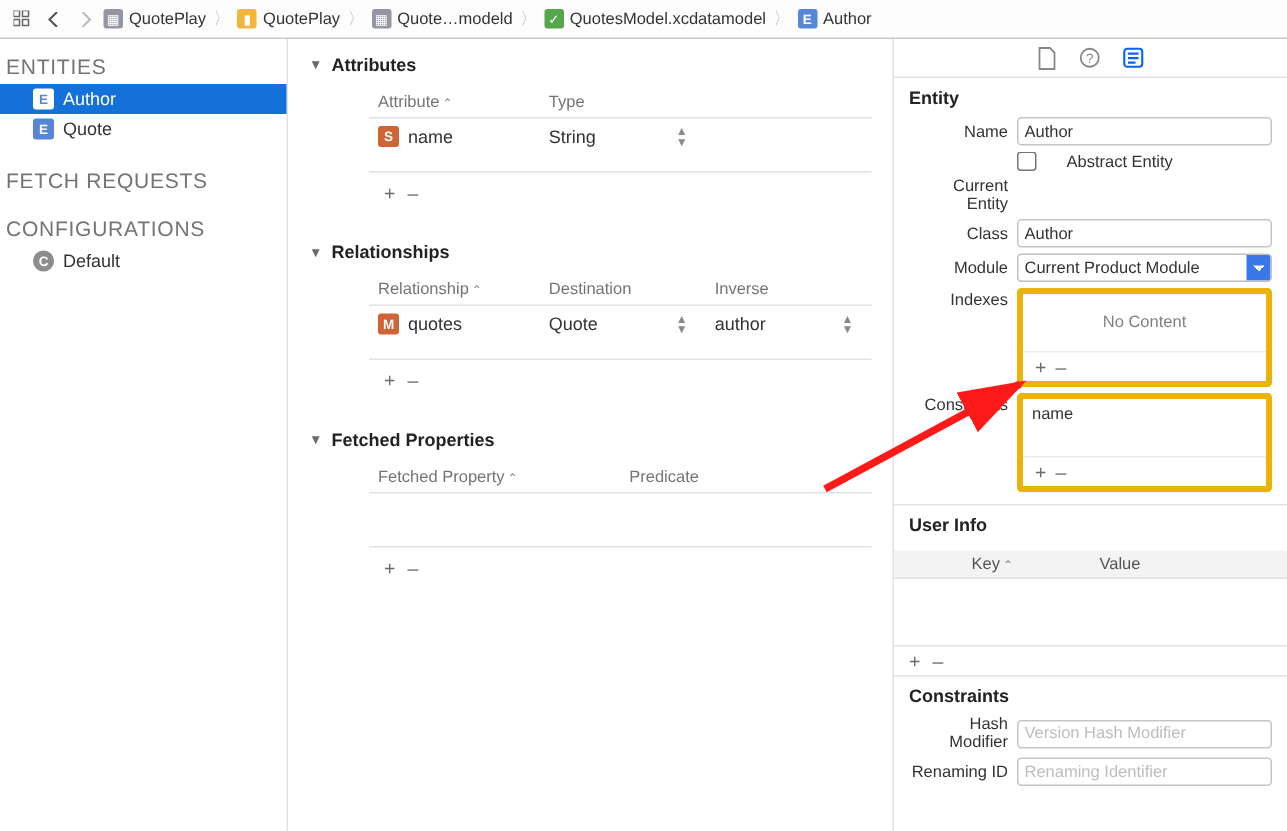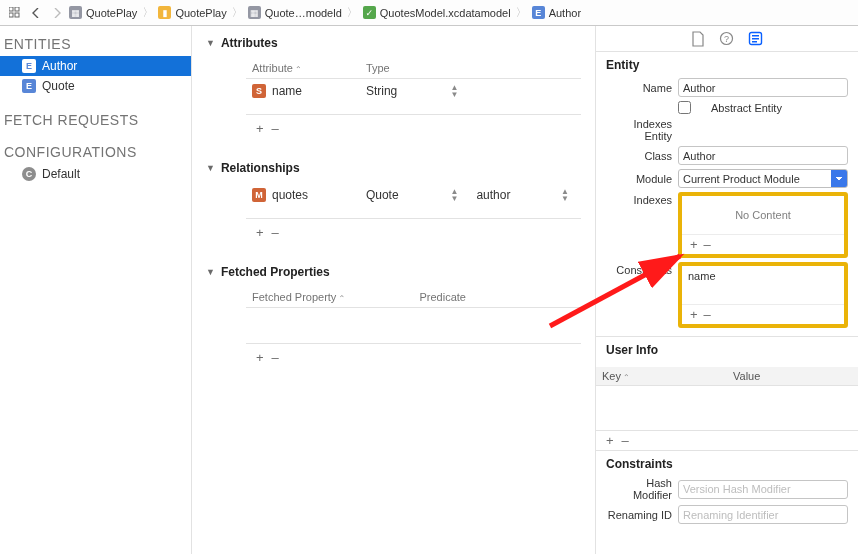--- a/index.html
+++ b/index.html
@@ -288,20 +288,31 @@
         <span class="disclose">▼</span>
         <span>Relationships</span>
       </div>
       <table class="tbl" style="margin-left:40px; width:calc(100% - 40px);">
         <colgroup>
             <col class="c1">
             <col class="c2">
             <col class="c3">
           </colgroup>
         <tbody>
+            <tr>
+          <th>
+            <span>Relationship</span><span class="sortcaret">⌃</span>
+          </th>
+          <th>
+            <span>Destination</span>
+          </th>
+          <th>
+            <span>Inverse</span>
+          </th>
+        </tr>
         <tr class="datarow">
           <td>
             <div class="rowname">
               <span class="icon-M">M</span>
               <span>quotes</span>
             </div>
           </td>
           <td>
             <div class="cell-sel">
               <span>Quote</span>
@@ -401,21 +412,21 @@
         <div class="ctl"><input class="txt" value="Author" style=""></div>
       </div>
       <div class="frow">
         <div class="lbl"></div>
         <div class="ctl checkbox-row">
           <input type="checkbox" style="">
           <span>Abstract Entity</span>
         </div>
       </div>
       <div class="frow">
-        <div class="lbl">Indexes Entity</div>
+        <div class="lbl">Current Entity</div>
       </div>
       <div class="frow">
         <div class="lbl">Class</div>
         <div class="ctl"><input class="txt" value="Author" style=""></div>
       </div>
       <div class="frow">
         <div class="lbl">Module</div>
         <div class="ctl">
           <select class="sel">
             <option>Current Product Module</option>
@@ -454,21 +465,21 @@
           </div>
         </div>
       </div>
     </div>
 
     <div class="rpanel" style="padding:0;">
       <div class="hd" style="padding:4px 10px 4px 10px;">User Info</div>
       <table class="kvtable">
         <tbody>
             <tr>
-          <th style="width:50%;">
+          <th style="width:50%;text-align:center;">
             <span>Key</span><span class="sortcaret">⌃</span>
           </th>
           <th>
             <span>Value</span>
           </th>
         </tr>
       </tbody>
         </table>
       <div class="kvbody"></div>
       <div class="kvfoot">

